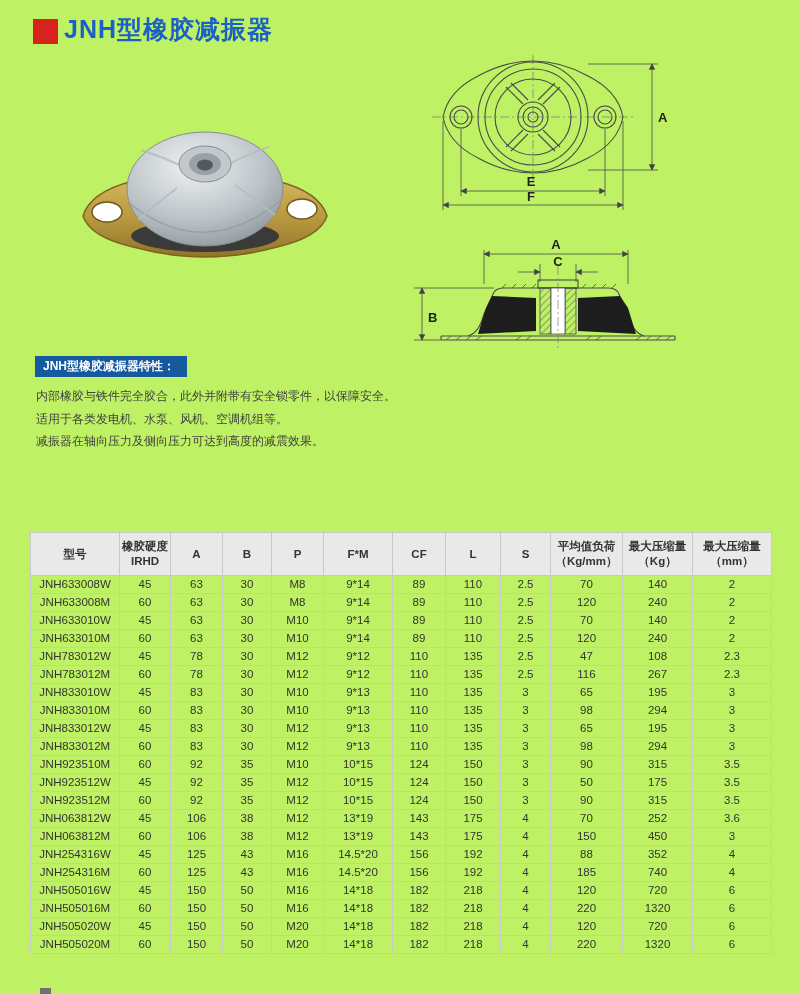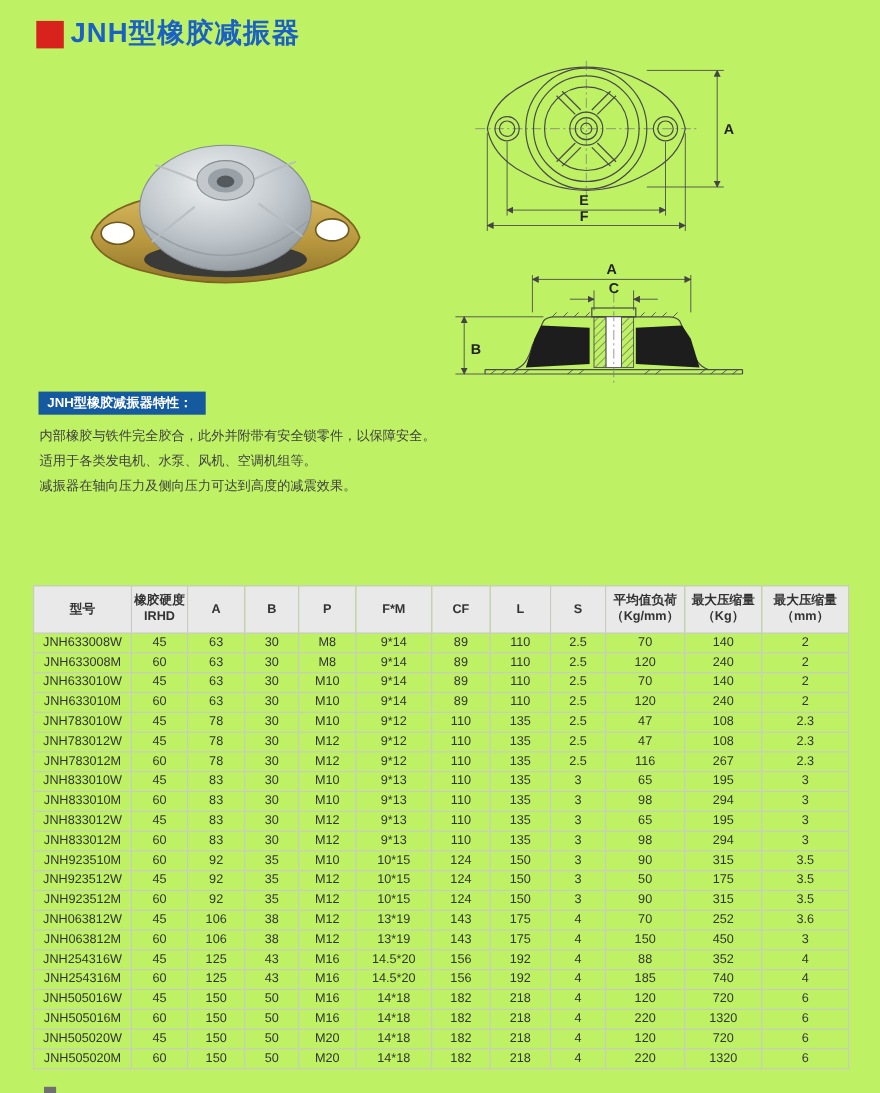--- a/index.html
+++ b/index.html
@@ -317,34 +317,20 @@
           <td>M10</td>
           <td>9*14</td>
           <td>89</td>
           <td>110</td>
           <td>2.5</td>
           <td>120</td>
           <td>240</td>
           <td>2</td>
         </tr>
         <tr>
-          <td>JNH783010W</td>
-          <td>45</td>
-          <td>78</td>
-          <td>30</td>
-          <td>M10</td>
-          <td>9*12</td>
-          <td>110</td>
-          <td>135</td>
-          <td>2.5</td>
-          <td>47</td>
-          <td>108</td>
-          <td>2.3</td>
-        </tr>
-        <tr>
           <td>JNH783012W</td>
           <td>45</td>
           <td>78</td>
           <td>30</td>
           <td>M12</td>
           <td>9*12</td>
           <td>110</td>
           <td>135</td>
           <td>2.5</td>
           <td>47</td>

